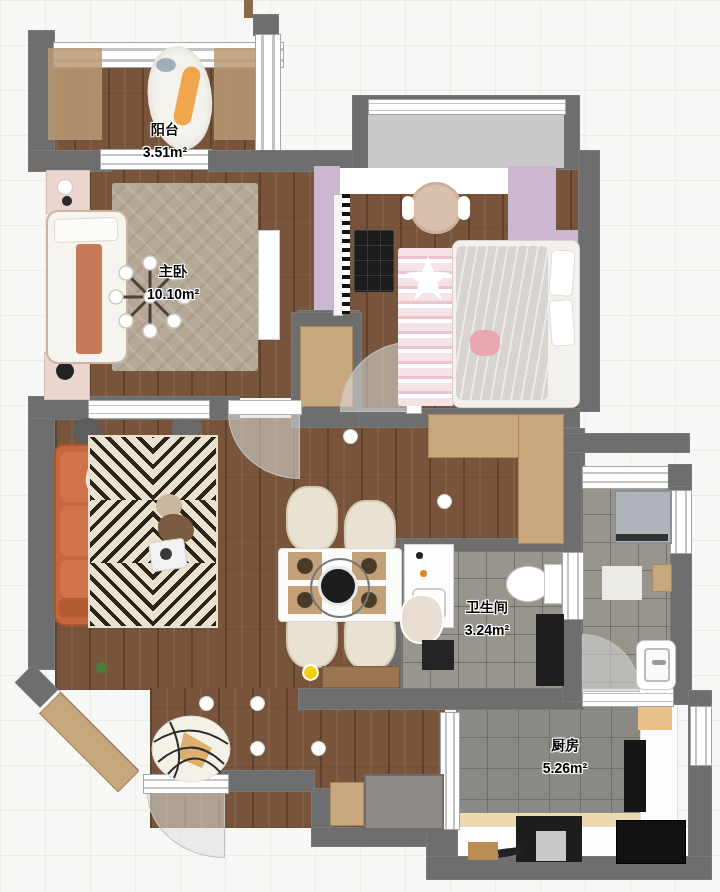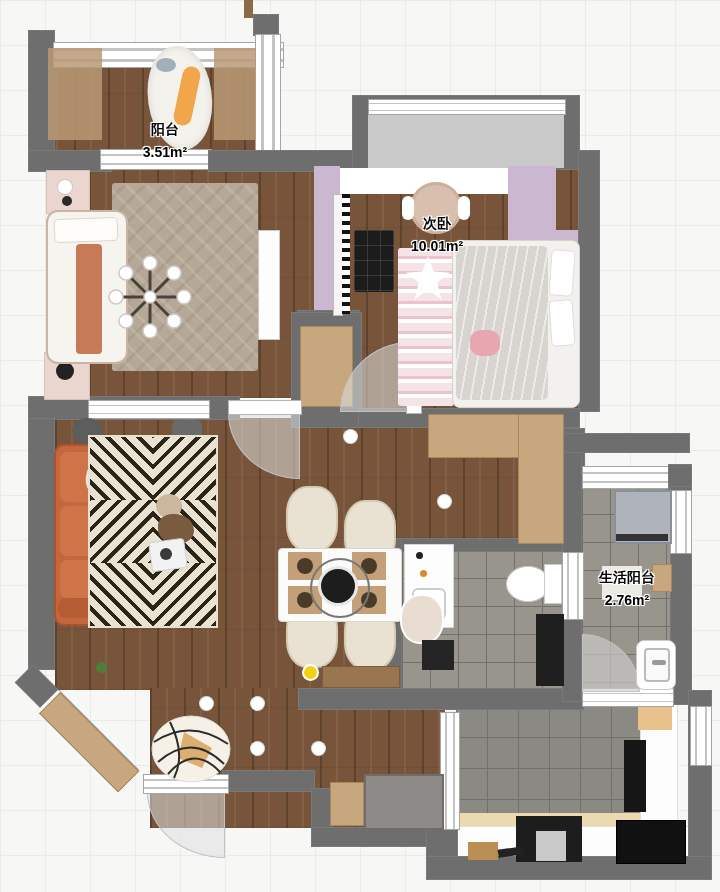--- a/index.html
+++ b/index.html
@@ -253,22 +253,26 @@
   <div class="abs" style="left:536px;top:831px;width:30px;height:30px;background:#c9c9c9;"></div>
   <div class="abs" style="left:616px;top:820px;width:68px;height:42px;background:#111;border:1px solid #000;"></div>
   <div class="abs" style="left:468px;top:842px;width:30px;height:18px;background:#b98f54;"></div>
   <div class="abs" style="left:498px;top:848px;width:26px;height:8px;background:#222;transform:rotate(-8deg);"></div>
 
 
   <div class="lbl" style="left:110px;top:78px;width:110px;margin-top:40px;">
     <div>阳台</div>
     <div>3.51m²</div>
   </div>
-  <div class="lbl" style="left:382px;top:212px;width:110px;">
-    <div>次卧</div>
-    <div>10.01m²</div>
-  </div>
-  <div class="lbl" style="left:571px;top:566px;width:112px;">
-    <div>生活阳台</div>
-    <div>2.76m²</div>
+  <div class="lbl" style="left:118px;top:260px;width:110px;">
+    <div>主卧</div>
+    <div>10.10m²</div>
+  </div>
+  <div class="lbl" style="left:432px;top:596px;width:110px;">
+    <div>卫生间</div>
+    <div>3.24m²</div>
+  </div>
+  <div class="lbl" style="left:510px;top:734px;width:110px;">
+    <div>厨房</div>
+    <div>5.26m²</div>
   </div>
 
 </div>
 
 </body></html>

